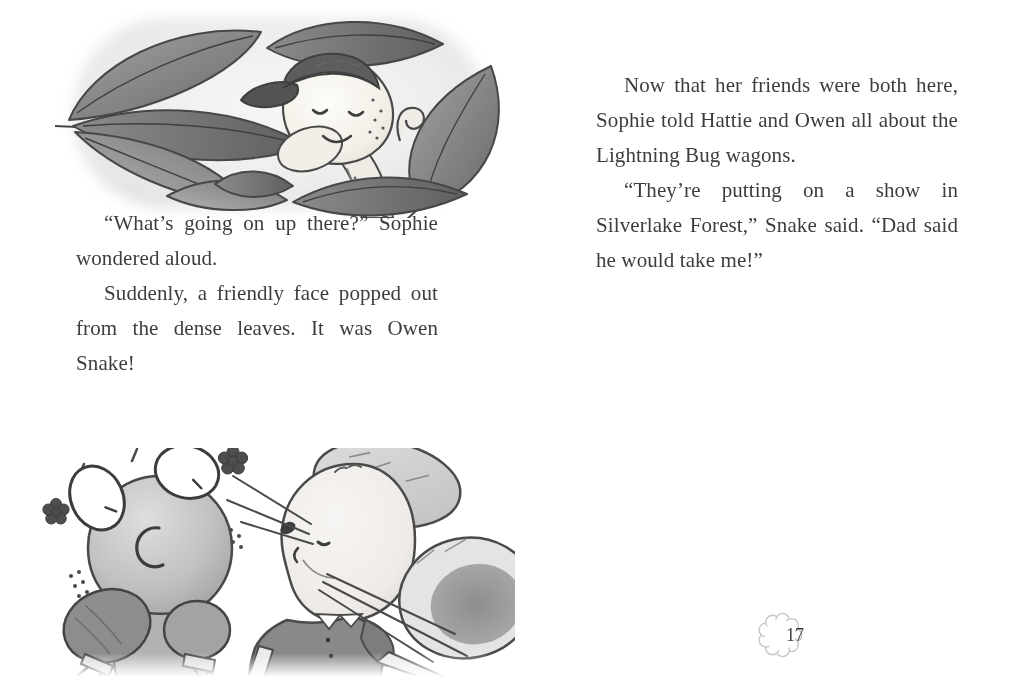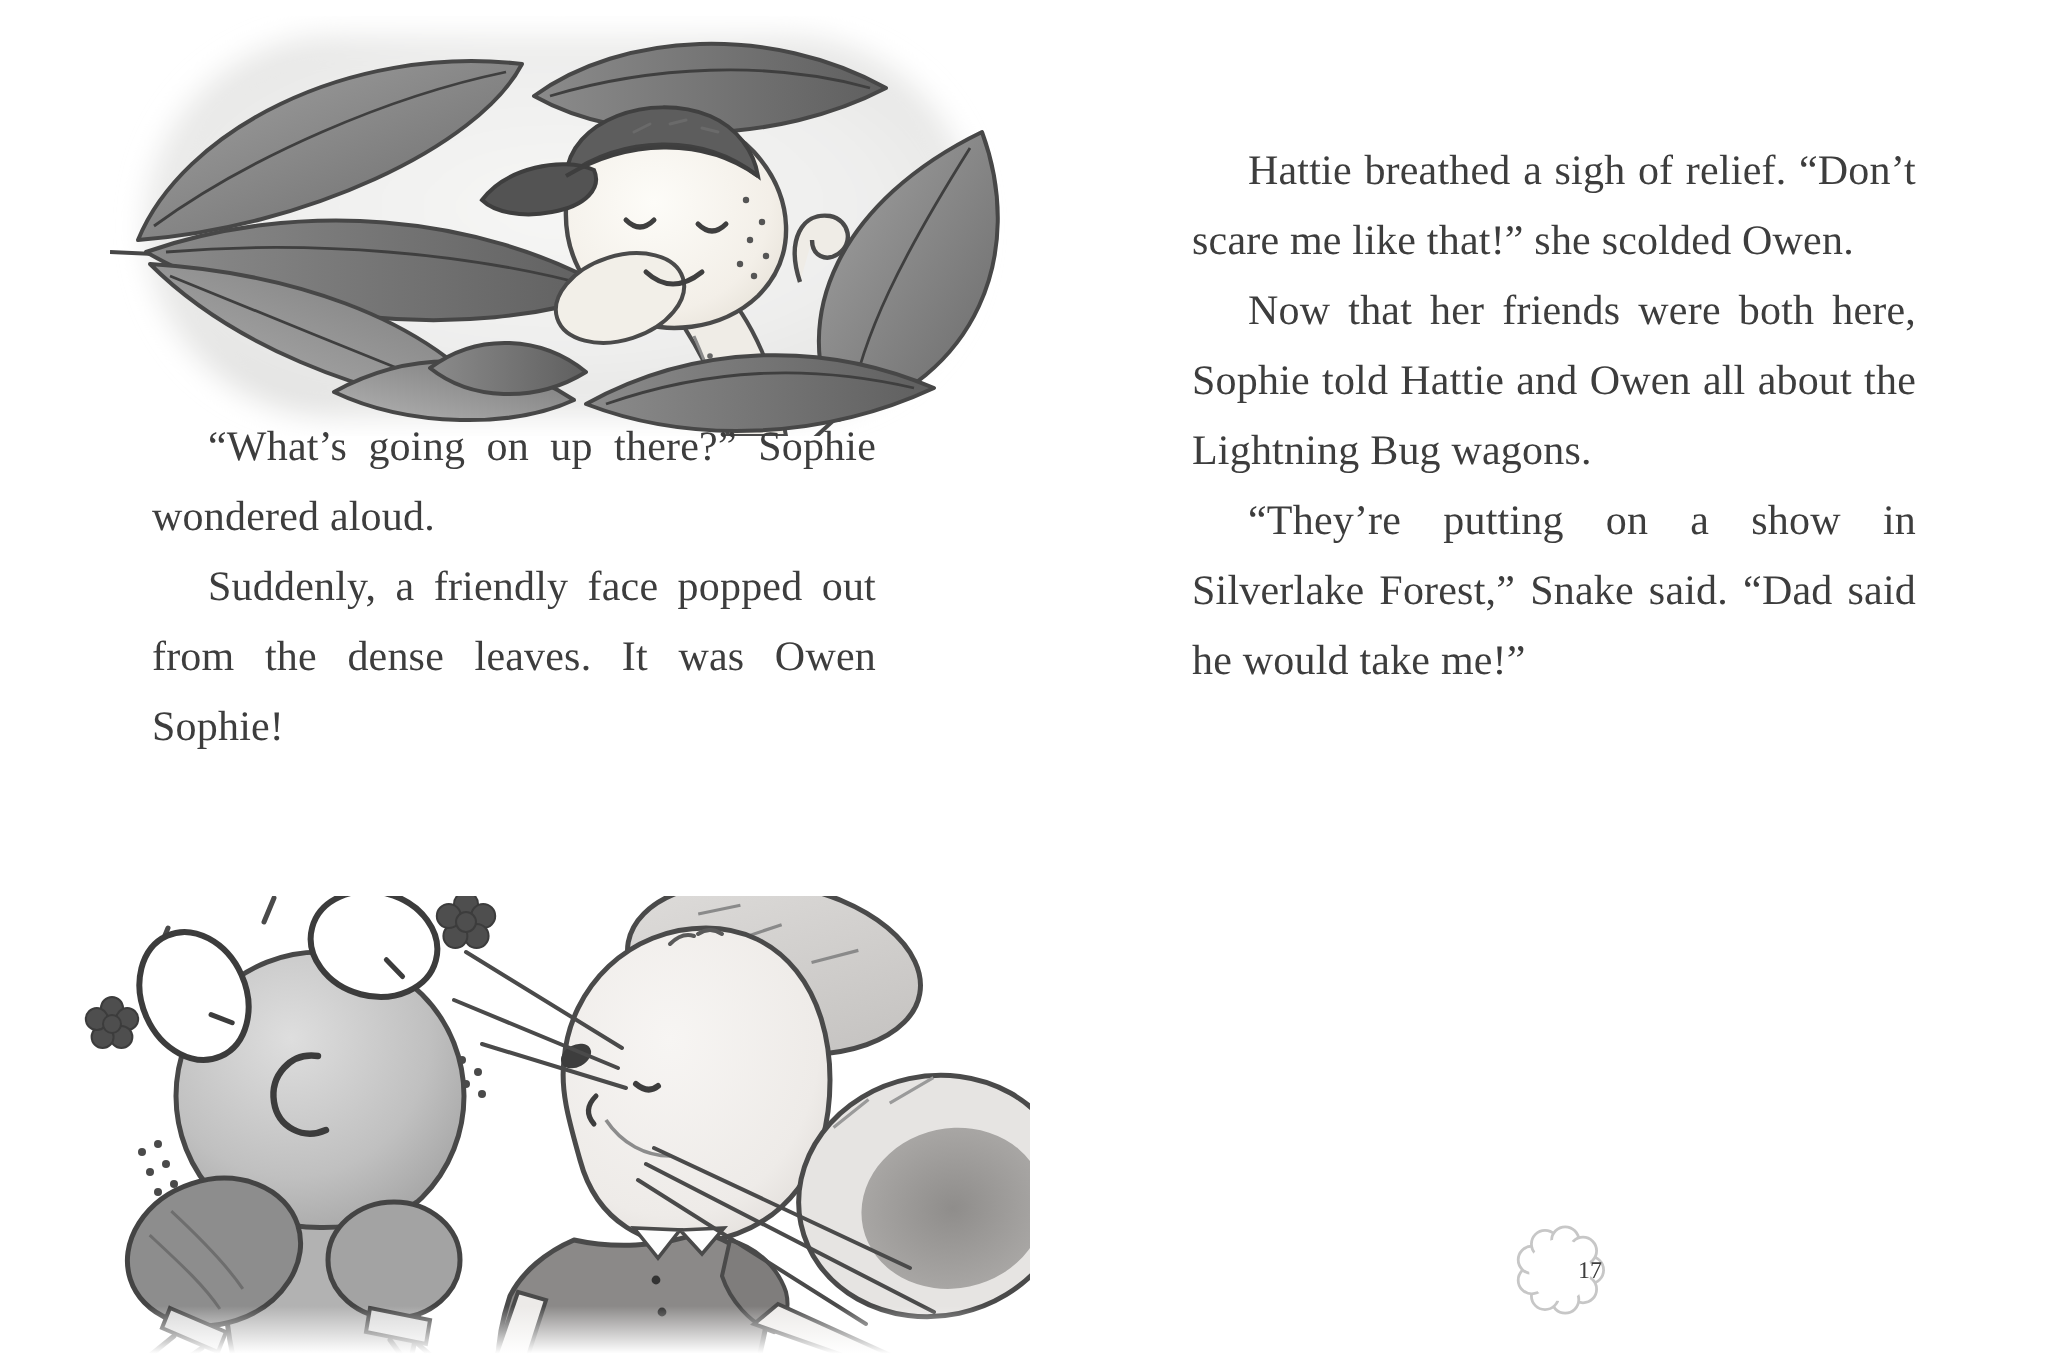--- a/index.html
+++ b/index.html
@@ -24,21 +24,21 @@
   .illu{position:absolute;}
   #illu-top{left:55px;top:8px;width:450px;height:210px;}
   #illu-bottom{left:35px;top:448px;width:480px;height:233px;}
 
   #page-badge{
     position:absolute;left:245px;top:612px;width:46px;height:46px;
   }
   #page-badge .num{
     position:absolute;left:15px;top:0;width:46px;height:46px;
     display:flex;align-items:center;justify-content:center;
-    font-size:12px;color:#3d3d3d;
+    font-size:18px;color:#3d3d3d;
   }
 </style>
 </head>
 <body>
 
 <div class="page" id="left-page">
 
   <svg class="illu" id="illu-top" viewBox="0 0 450 210">
     <defs>
       <radialGradient id="vg" cx="50%" cy="45%" r="65%">
@@ -119,21 +119,21 @@
       <path d="M362,202 L350,213" fill="none"></path>
       <path d="M238,194 C292,164 356,162 412,186 C356,212 290,214 238,194 Z" fill="url(#leafB)"></path>
       <path d="M248,194 C300,176 350,174 402,186" fill="none" stroke="#3f3f3f" stroke-width="1.4"></path>
       <path d="M232,192 C196,168 152,166 112,188 C150,206 202,206 232,192 Z" fill="url(#leafC)"></path>
       <path d="M160,176 C184,158 216,160 238,178 C212,194 180,192 160,176 Z" fill="url(#leafB)"></path>
     </g>
   </svg>
 
   <div class="textblock" id="left-text">
     <p>“What’s going on up there?” Sophie wondered aloud.</p>
-    <p>Suddenly, a friendly face popped out from the dense leaves. It was Owen Sophie!</p>
+    <p>Suddenly, a friendly face popped out from the dense leaves. It was Owen Snake!</p>
   </div>
 
   <svg class="illu" id="illu-bottom" viewBox="0 0 480 233">
     <defs>
       <radialGradient id="frogHeadG" cx="40%" cy="30%" r="80%">
         <stop offset="0%" stop-color="#dedede"></stop>
         <stop offset="60%" stop-color="#c0c0c0"></stop>
         <stop offset="100%" stop-color="#9e9e9e"></stop>
       </radialGradient>
       <radialGradient id="mouseHeadG" cx="40%" cy="35%" r="80%">
@@ -254,21 +254,20 @@
           <path d="M284,142 L398,214"></path>
       </g>
     </g>
 
     <rect x="0" y="205" width="480" height="28" fill="url(#fadeG)"></rect>
   </svg>
 </div>
 
 <div class="page" id="right-page">
   <div class="textblock" id="right-text">
-    <p>Hattie breathed a sigh of relief. “Don’t scare me like that!” she scolded Owen.</p>
     <p>Now that her friends were both here, Sophie told Hattie and Owen all about the Lightning Bug wagons.</p>
     <p>“They’re putting on a show in Silverlake Forest,” Snake said. “Dad said he would take me!”</p>
   </div>
 
   <div id="page-badge">
     <svg width="46" height="46" viewBox="0 0 46 46">
       <g fill="#ffffff" stroke="#c7c7c7" stroke-width="1.4">
         <circle cx="38" cy="23" r="6.8"></circle>
           <circle cx="34.5" cy="32.6" r="6.8"></circle>
         <circle cx="25.6" cy="37.8" r="6.8"></circle>

